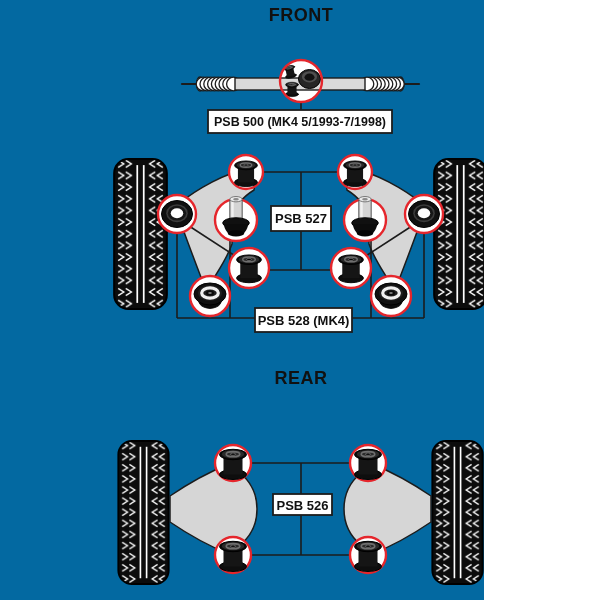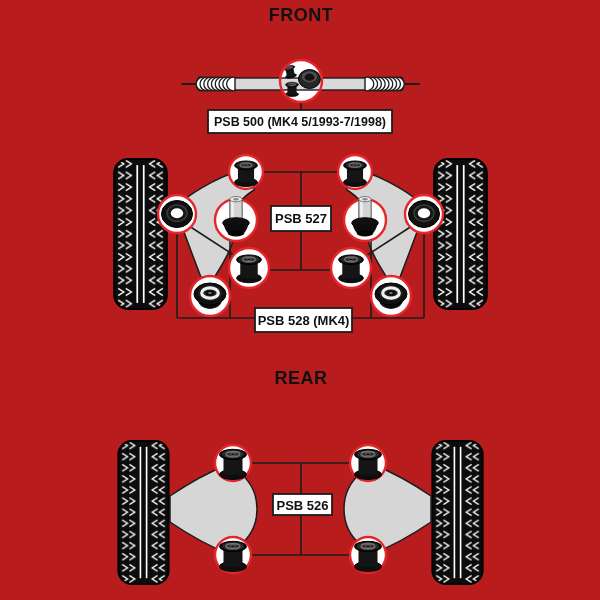--- a/index.html
+++ b/index.html
@@ -1,16 +1,16 @@
 <!DOCTYPE html>
 <html><head>
 <meta charset="utf-8">
 <style>
   html,body{margin:0;padding:0;background:#ffffff;}
-  .canvas{position:relative;width:600px;height:600px;background:#b91c1c;overflow:hidden;
+  .canvas{position:relative;width:484px;height:600px;background:#0369a1;overflow:hidden;
           font-family:"Liberation Sans",sans-serif;}
   svg{display:block;}
   text{font-family:"Liberation Sans",sans-serif;font-weight:bold;fill:#111;}
   .title{font-size:18px;letter-spacing:.5px;}
   .boxlabel{font-size:13px;}
   .boxlabel-sm{font-size:12.5px;}
 </style>
 </head>
 <body>
 

